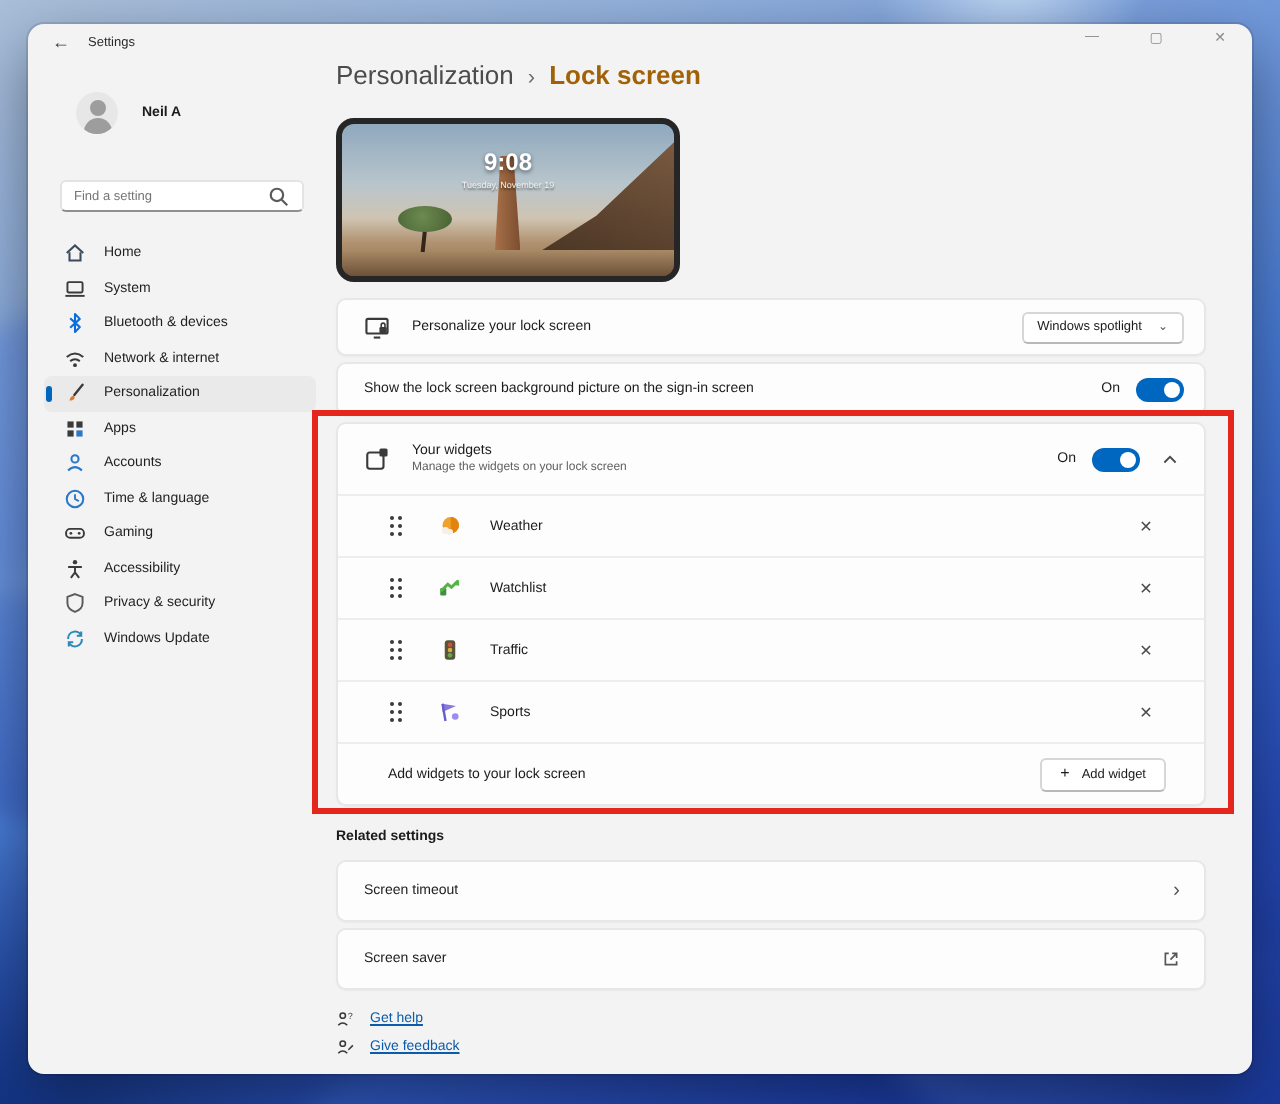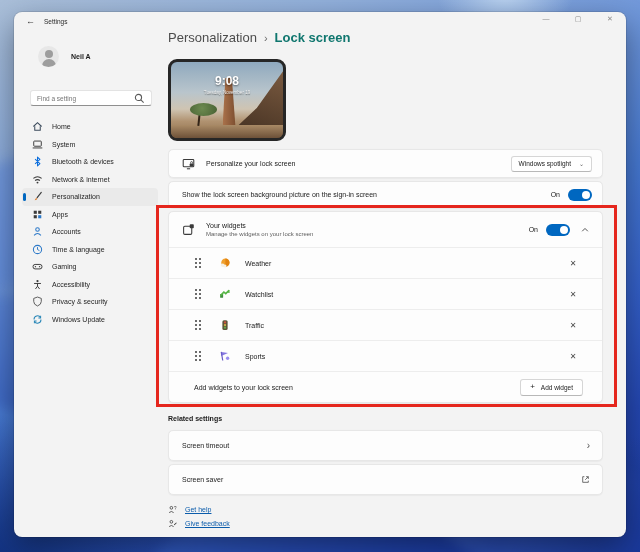--- a/index.html
+++ b/index.html
@@ -56,24 +56,24 @@
     content:""; position:absolute; left:1px; top:4.5px; width:2.5px; height:8.5px;
     border-radius:2px; background:#0067c0;
   }
   .nicon{ width:11px; height:11px; flex:0 0 11px; }
 
   
   .main{ position:absolute; left:154px; top:18px; width:435px; }
   .breadcrumb{ display:flex; align-items:baseline; gap:7px; height:18px; }
   .bc-parent{ font-size:13px; color:#4c4c4c; cursor:pointer; }
   .bc-sep{ font-size:11px; color:#6a6a6a; }
-  .bc-current{ font-size:13px; font-weight:bold; color:#0f766e; }
-
-  
-  .preview{ margin-top:11px; width:118px; height:82px; border:3px solid #262626; border-radius:9px; overflow:hidden; position:relative;
+  .bc-current{ font-size:13px; font-weight:bold; color:#a16207; }
+
+  
+  .preview{ margin-top:11px; width:172px; height:82px; border:3px solid #262626; border-radius:9px; overflow:hidden; position:relative;
     background:linear-gradient(180deg,#8fa9be 0%,#b9c5cc 40%,#cfc4b2 62%,#b09270 78%,#8a6b4c 100%); }
   .pv-rock-right{ position:absolute; right:0; bottom:0; width:52%; height:88%;
     background:linear-gradient(200deg,#7a5a40,#3f2d1f); clip-path:polygon(100% 0, 100% 100%, 0 100%, 55% 55%); }
   .pv-spire{ position:absolute; left:46%; bottom:10px; width:13px; height:50px;
     background:linear-gradient(90deg,#a9714a,#7c4e30); clip-path:polygon(22% 0,72% 0,100% 100%,0 100%); border-radius:3px; }
   .pv-ground{ position:absolute; left:0; bottom:0; width:100%; height:13px;
     background:linear-gradient(180deg,#a98a66,#6d5138); }
   .pv-tree-top{ position:absolute; left:17%; bottom:22px; width:27px; height:13px; border-radius:50%;
     background:radial-gradient(circle at 45% 40%,#6d8a50,#466032); }
   .pv-tree-trunk{ position:absolute; left:24%; bottom:12px; width:2px; height:13px; background:#332518; transform:rotate(6deg); }

